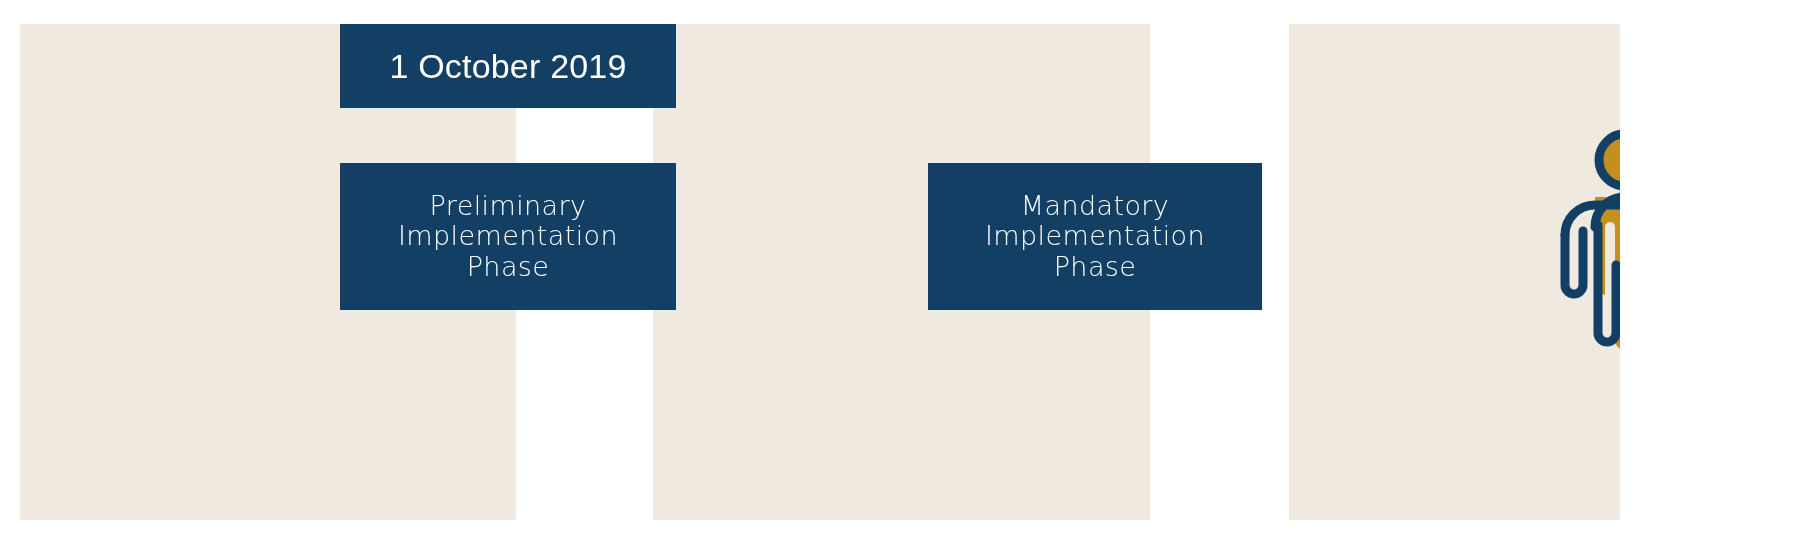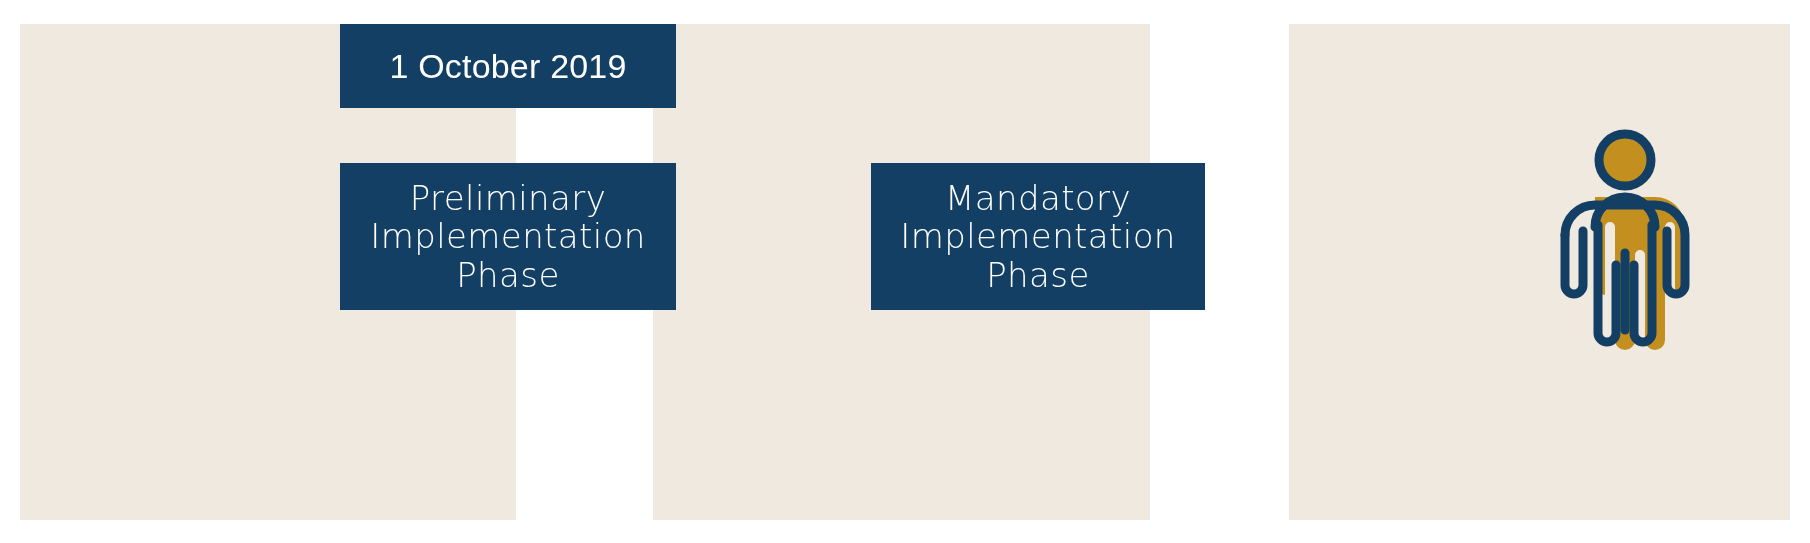--- a/index.html
+++ b/index.html
@@ -6,21 +6,21 @@
   html, body {
     margin: 0;
     padding: 0;
     background: #ffffff;
   }
   body {
     font-family: "Liberation Sans", sans-serif;
   }
   #canvas {
     position: relative;
-    width: 1810px;
+    width: 1620px;
     height: 543px;
     background: #ffffff;
     overflow: hidden;
   }
 
   
   .band {
     position: absolute;
     left: 20px;
     top: 24px;
@@ -57,27 +57,27 @@
     font-weight: 400;
     letter-spacing: 0.2px;
   }
   .date-box.d1 { left: 340px; width: 336px; }
   .date-box.d2 { left: 886px; width: 334px; }
 
   .phase-box {
     top: 163px;
     height: 147px;
     font-family: "DejaVu Sans", sans-serif;
-    font-size: 34px;
+    font-size: 27px;
     font-weight: 300;
     line-height: 1.13;
     letter-spacing: 0.4px;
   }
   .phase-box.p1 { left: 340px; width: 336px; }
-  .phase-box.p2 { left: 871px; width: 334px; }
+  .phase-box.p2 { left: 928px; width: 334px; }
 
   .phase-label { display: block; white-space: pre-line; padding: 0 6px; }
 
   
   .person-icon {
     position: absolute;
     left: 1540px;
     top: 125px;
     width: 170px;
     height: 230px;

